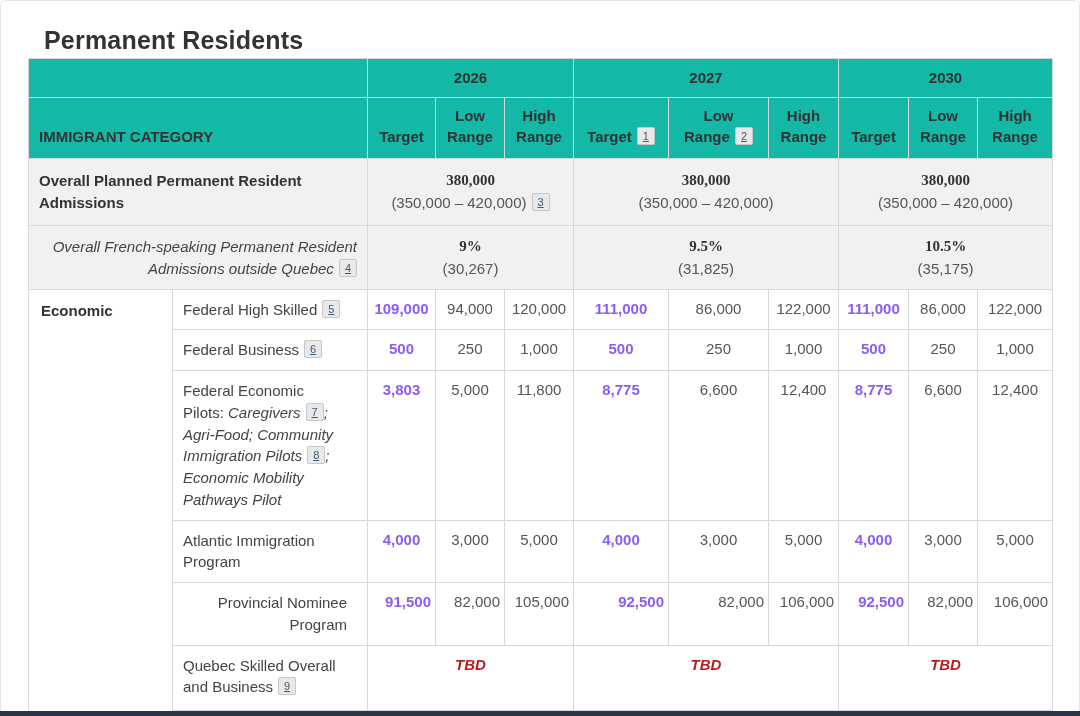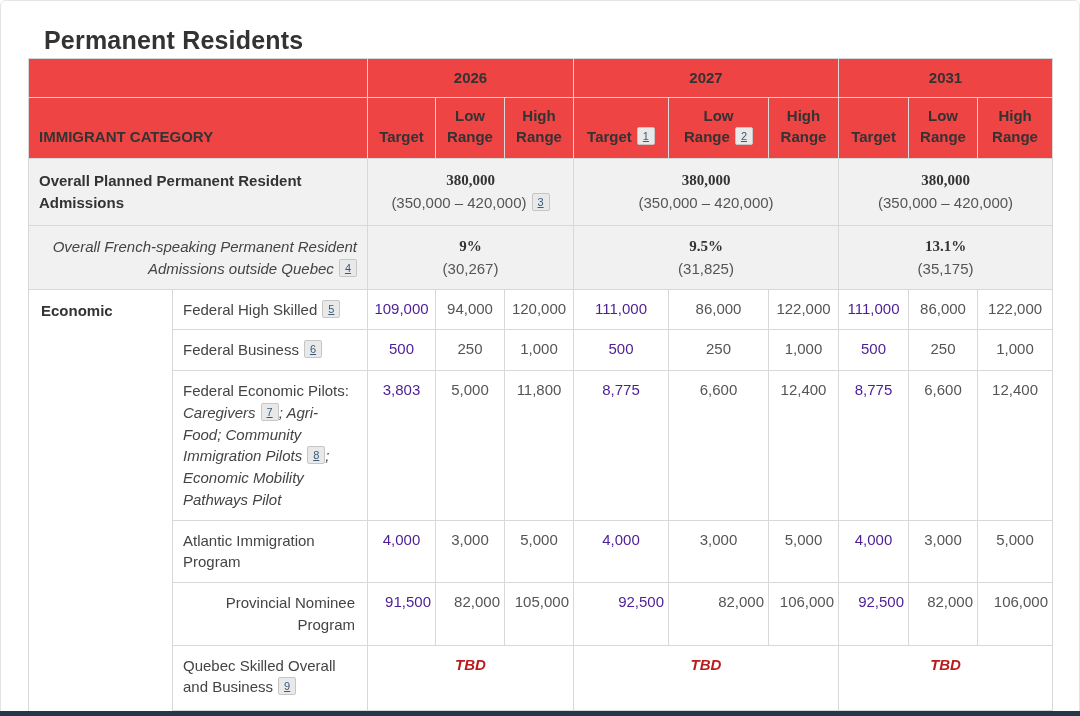--- a/index.html
+++ b/index.html
@@ -17,30 +17,30 @@
     position: absolute; left: 30px; top: 12px; margin: 14px;
     font-size: 25px; font-weight: 700; color: #333; letter-spacing: 0.2px;
   }
   table.levels {
     position: absolute; left: 28px; top: 58px; width: 1024px;
     border-collapse: collapse; table-layout: fixed;
     font-size: 15px; line-height: 1.45;
   }
   th, td { border: 1px solid #d8d8d8; }
   thead th {
-    background: #ef4444; font-weight: 700; color: #333;
+    background: #14b8a6; font-weight: 700; color: #333;
     text-align: center; padding: 6px;
   }
   tr.year-row th { height: 39px; vertical-align: middle; }
   tr.colhdr-row th { height: 61px; vertical-align: bottom; padding-bottom: 10px; }
   th.cat-header { text-align: left; padding-left: 10px; font-size: 15px; margin-left: 16px; }
   .hl { display: block; }
 
   tbody td, tbody th { padding: 8px 4px; vertical-align: top; text-align: center; color: #555; font-weight: 400; }
-  td.label-cell, th.label-cell { text-align: left; padding: 9px 12px 9px 10px; color: #444; margin-left: 20px; }
+  td.label-cell, th.label-cell { text-align: left; padding: 9px 20px 9px 10px; color: #444; margin-left: 20px; }
 
   tr.overall td, tr.overall th { background: #f1f1f1; height: 67px; padding-top: 11px; }
   tr.overall th.label-cell { font-weight: 700; color: #333; }
   tr.french td, tr.french th { background: #f1f1f1; height: 54px; padding-top: 10px; }
   tr.french th.label-cell { font-style: italic; text-align: right; font-weight: 400; color: #444; padding-right: 10px; }
 
   .val-main { display: block; font-weight: 700; color: #333; font-family: Liberation Serif, serif; }
   .val-sub { display: block; color: #555; }
 
   th.group-cell {
@@ -50,21 +50,21 @@
   tr.r-fhs td, tr.r-fhs th { height: 37px; }
   tr.r-biz td, tr.r-biz th { height: 36px; }
   tr.r-pilots td, tr.r-pilots th { height: 149px; }
   tr.r-atlantic td, tr.r-atlantic th { height: 60px; }
   tr.r-pnp td, tr.r-pnp th { height: 60px; text-align: right; }
   tr.r-quebec td, tr.r-quebec th { height: 65px; }
   tr.r-total td, tr.r-total th { height: 38px; }
   tr.r-total td, tr.r-total th.label-cell {
     background: #ececec; font-weight: 700; color: #333;
   }
-  td.t { font-weight: 400; color: #4c1d95; }
+  td.t { font-weight: 700; color: #8b5cf6; }
   td.tbd { font-weight: 700; color: #b91c1c; font-style: italic; }
 
   .italic { font-style: italic; }
   .fn {
     display: inline-block; min-width: 12px; padding: 0 5px; margin-left: 5px;
     background: #e9e9e9; border: 1px solid #c6c6c6; border-radius: 2px;
     font-size: 11px; line-height: 16px; font-weight: 400; font-style: normal;
     color: #3a5a7a; text-decoration: underline; text-align: center;
     vertical-align: 2px; cursor: pointer;
   }
@@ -93,21 +93,21 @@
     <col style="width:70px">
       <col style="width:69px">
       <col style="width:75px">
   </colgroup>
 
   <thead>
     <tr class="year-row">
       <th colspan="2"></th>
       <th colspan="3">2026</th>
       <th colspan="3">2027</th>
-      <th colspan="3">2031</th>
+      <th colspan="3">2030</th>
     </tr>
     <tr class="colhdr-row">
       <th colspan="2" class="cat-header">IMMIGRANT CATEGORY</th>
       <th>Target</th>
       <th>
         <span class="hl">Low</span>
         <span class="hl">Range</span>
       </th>
       <th>
         <span class="hl">High</span>
@@ -159,21 +159,21 @@
       </th>
       <td colspan="3">
         <span class="val-main">9%</span>
         <span class="val-sub">(30,267)</span>
       </td>
       <td colspan="3">
         <span class="val-main">9.5%</span>
         <span class="val-sub">(31,825)</span>
       </td>
       <td colspan="3">
-        <span class="val-main">13.1%</span>
+        <span class="val-main">10.5%</span>
         <span class="val-sub">(35,175)</span>
       </td>
     </tr>
 
     <tr class="r-fhs">
       <th rowspan="7" class="group-cell">Economic</th>
       <td class="label-cell">
         <span>Federal High Skilled</span><a class="fn">5</a>
       </td>
       <td class="t">109,000</td>

